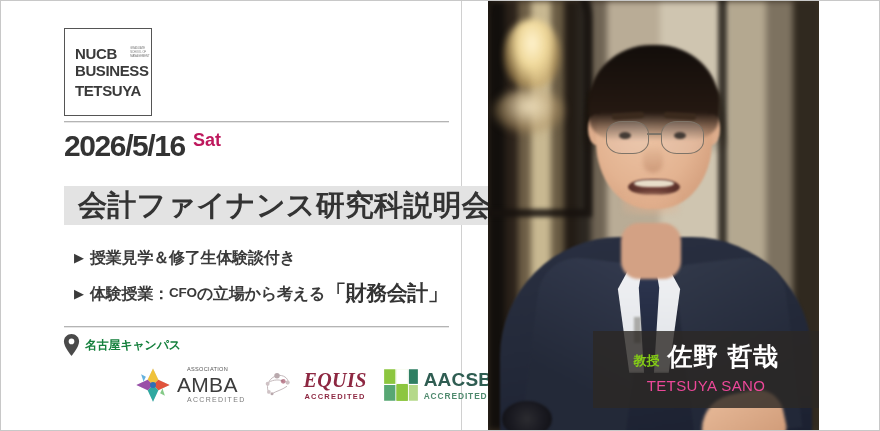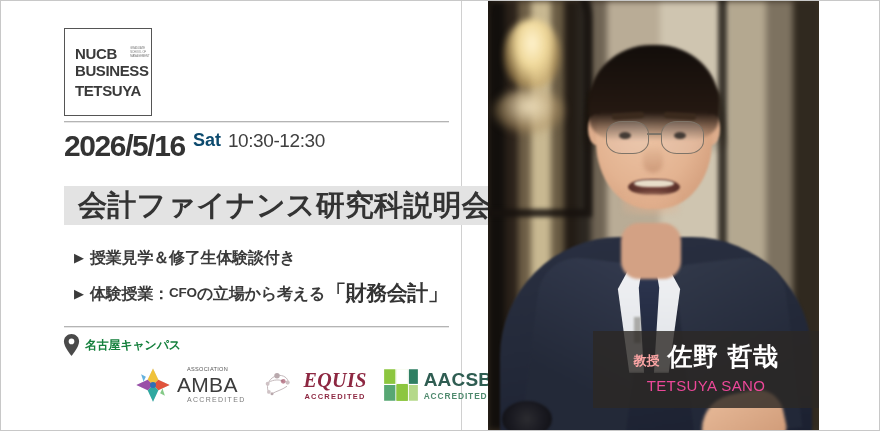--- a/index.html
+++ b/index.html
@@ -103,21 +103,21 @@
     font-weight:bold;
     font-size:30px;
     letter-spacing:-1.4px;
     color:#333333;
     line-height:1;
   }
   .date-dow{
     font-family:"Liberation Sans","DejaVu Sans",sans-serif;
     font-weight:bold;
     font-size:18px;
-    color:#0c4a6e;
+    color:#be185d;
     margin-left:8px;
     line-height:1;
   }
   .date-time{
     font-family:"Liberation Sans","DejaVu Sans",sans-serif;
     font-weight:normal;
     font-size:19px;
     letter-spacing:-0.4px;
     color:#3f3f3f;
     margin-left:7px;
@@ -511,21 +511,21 @@
   #name-jp{
     display:flex;
     align-items:baseline;
     gap:8px;
     white-space:nowrap;
   }
   #name-title{
     font-family:"DejaVu Sans","Liberation Sans",sans-serif;
     font-weight:bold;
     font-size:13px;
-    color:#fca5a5;
+    color:#84cc16;
     letter-spacing:0px;
     line-height:1;
   }
   #name-main{
     font-family:"DejaVu Sans","Liberation Sans",sans-serif;
     font-weight:bold;
     font-size:25px;
     color:#ffffff;
     letter-spacing:0.5px;
     line-height:1;
@@ -568,21 +568,20 @@
         <div class="logo-line">BUSINESS</div>
         <div class="logo-line">TETSUYA</div>
       </div>
     </div>
 
     <div class="hr" id="hr-top"></div>
 
     <div id="date-line">
       <span class="date-main">2026/5/16</span>
       <span class="date-dow">Sat</span>
-      <span class="date-time">10:30-12:30</span>
     </div>
 
     <div id="event-title">会計ファイナンス研究科説明会</div>
 
     <div class="bullet" id="bullet-1">
       <span class="bullet-mark">▶</span>
       <span class="bullet-text">授業見学＆修了生体験談付き</span>
     </div>
 
     <div class="bullet" id="bullet-2">

